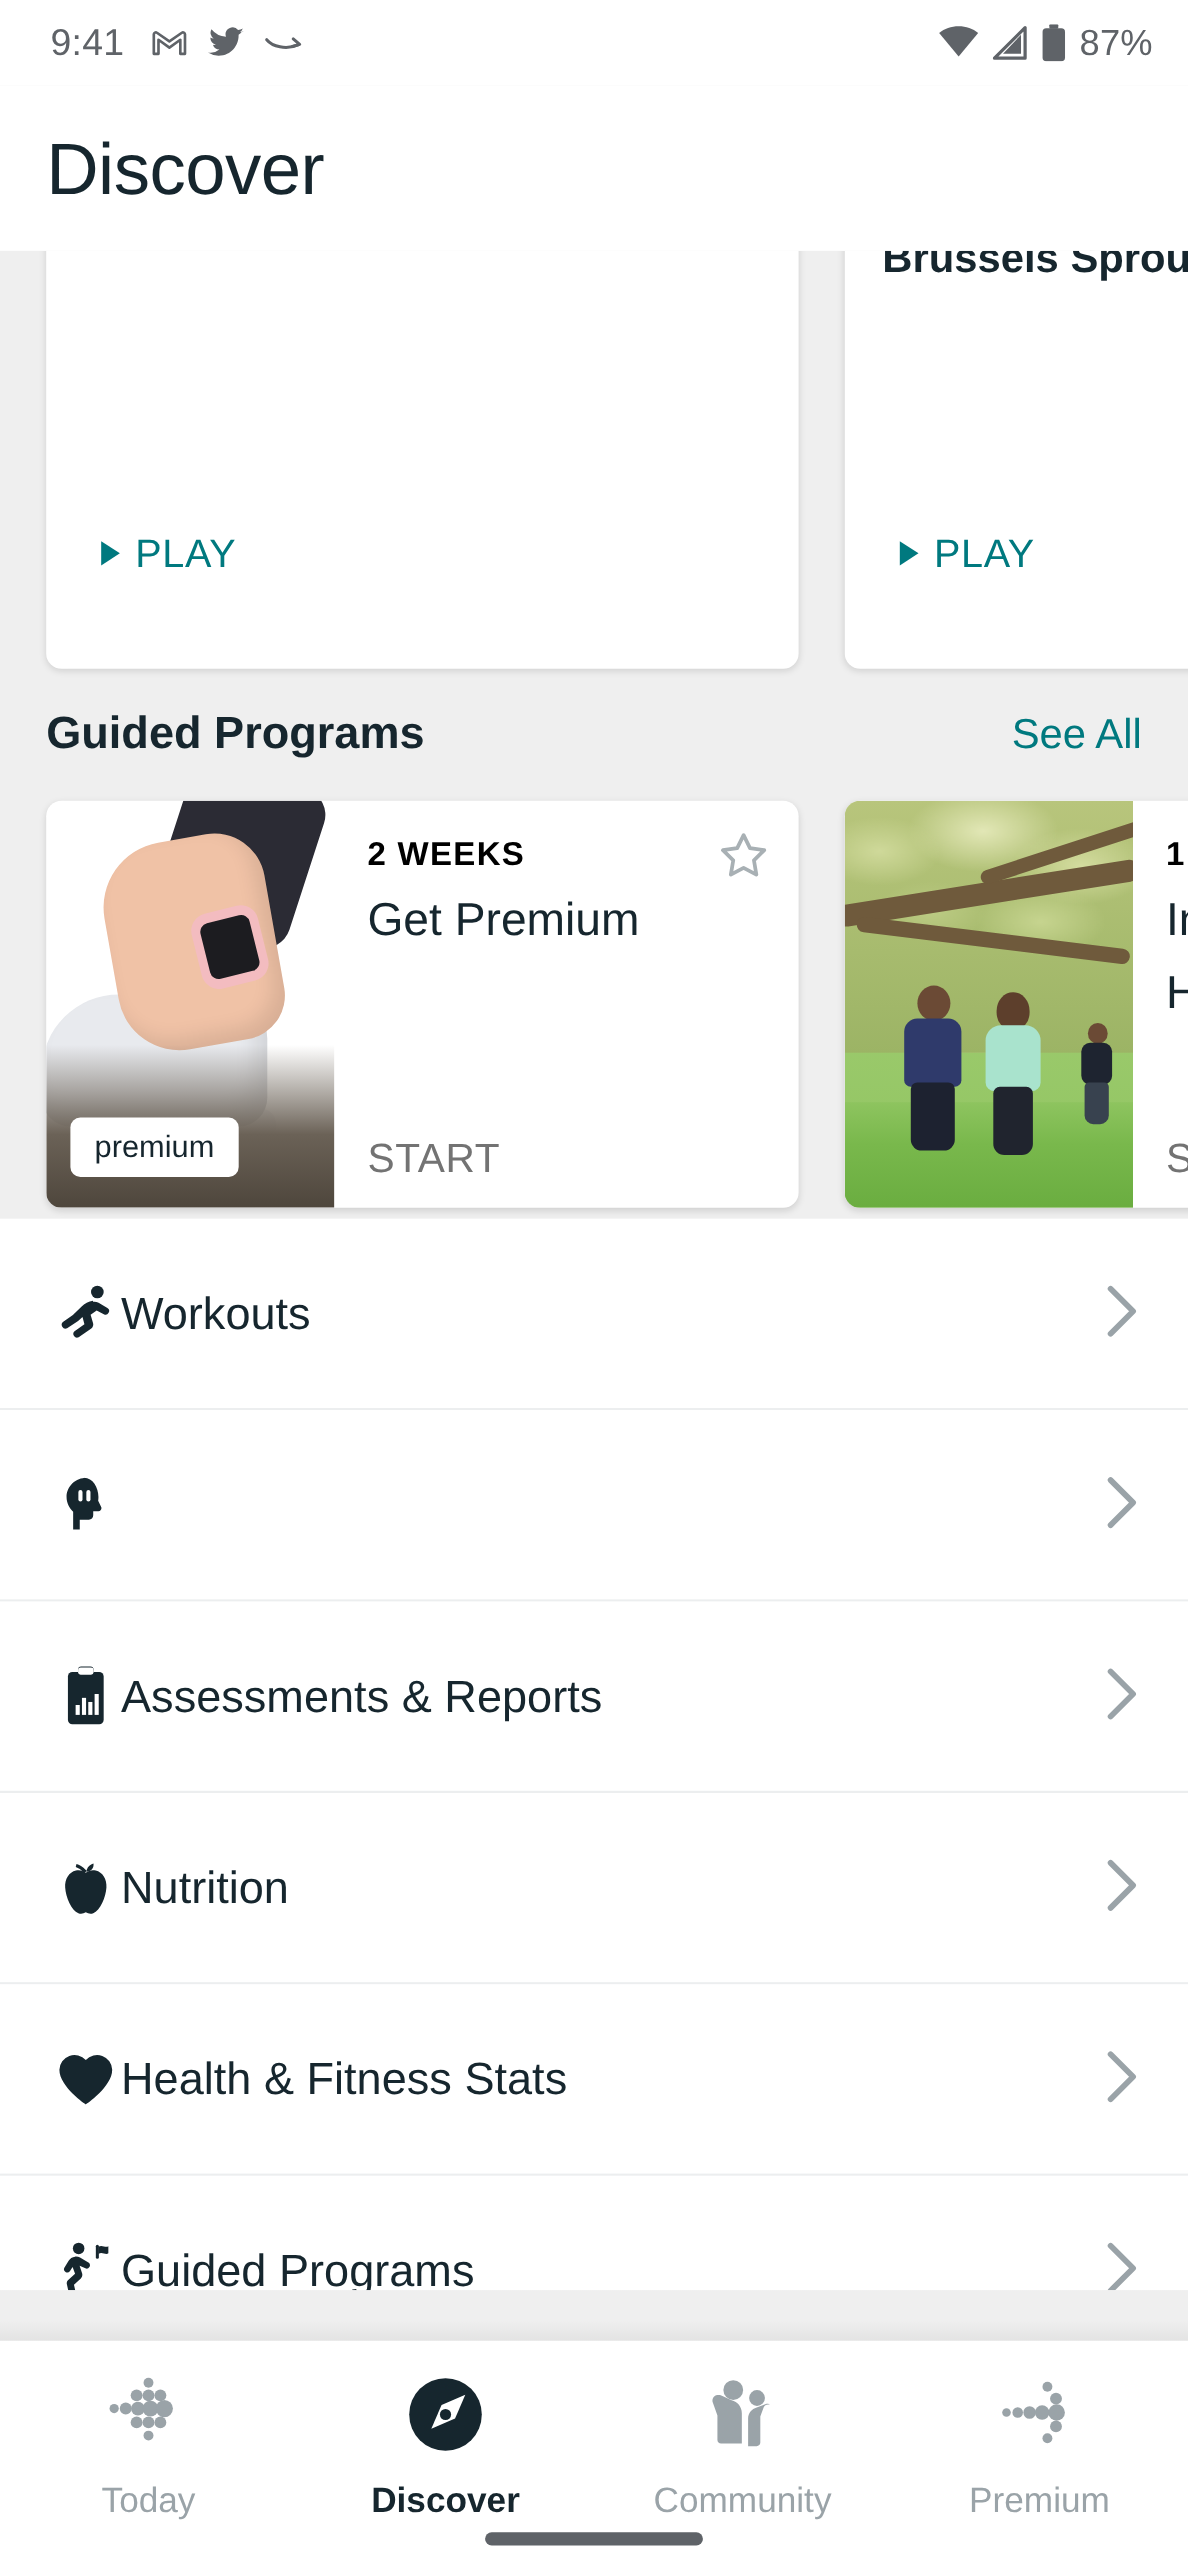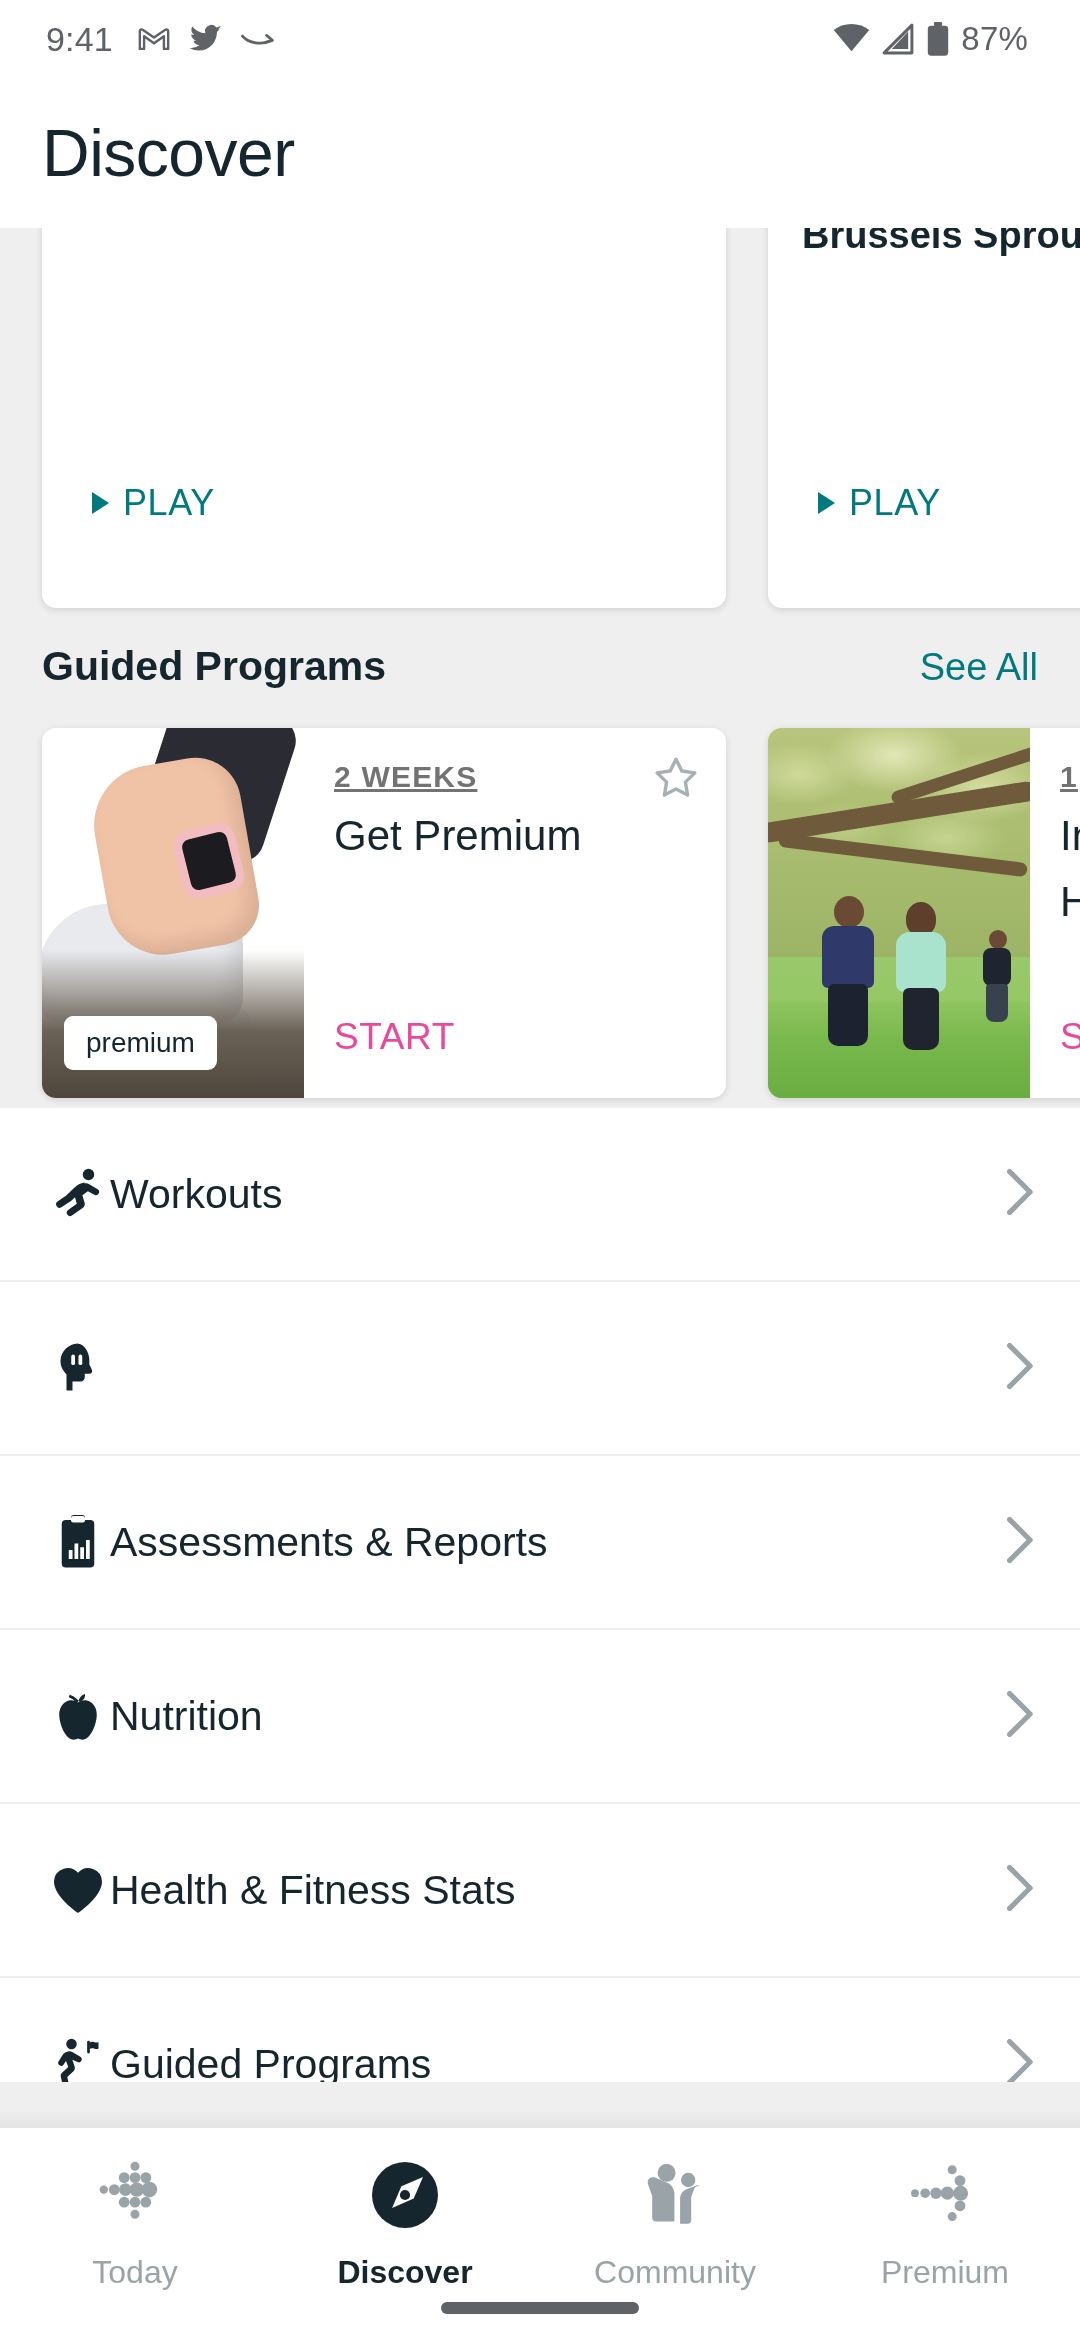--- a/index.html
+++ b/index.html
@@ -8,21 +8,21 @@
     font-family: "Liberation Sans", sans-serif;
     background: #ffffff;
     overflow: hidden;
   }
   #screen { position: relative; width: 1080px; height: 2340px; background: #efefef; }
 
   
   .statusbar {
     position: absolute; top: 0; left: 0; width: 1080px; height: 78px;
     background: #ffffff; display: flex; align-items: center;
-    padding: 0 52px 0 46px;
+    padding: 0 32px 0 46px;
   }
   .sb-time { font-size: 34px; color: #5f6368; letter-spacing: 0.2px; }
   .sb-left-icons { display: flex; align-items: center; gap: 18px; margin-left: 24px; }
   .sb-right { margin-left: auto; display: flex; align-items: center; gap: 11px; }
   .sb-batt-text { font-size: 33px; color: #5f6368; letter-spacing: 0.2px; }
 
   
   .appbar {
     position: absolute; top: 78px; left: 0; width: 1080px; height: 150px;
     background: #ffffff; display: flex; align-items: center; padding-left: 42px;
@@ -72,25 +72,25 @@
   .prog-row { position: absolute; top: 500px; left: 0; width: 1080px; height: 370px; }
   .prog-card {
     position: absolute; top: 0; height: 370px; background: #ffffff;
     border-radius: 14px; box-shadow: 0 2px 7px rgba(0,0,0,0.13);
     overflow: hidden; display: flex;
   }
   .prog-card.p1 { left: 42px; width: 684px; }
   .prog-card.p2 { left: 768px; width: 684px; }
   .prog-img { position: relative; width: 262px; height: 100%; flex: 0 0 262px; overflow: hidden; }
   .prog-info { position: relative; flex: 1; padding: 32px 28px 0 30px; }
-  .prog-dur { font-size: 30px; font-weight: 700; color: #737373; letter-spacing: 1.2px; text-decoration: underline; }
+  .prog-dur { font-size: 30px; font-weight: 700; color: #000000; letter-spacing: 1.2px; }
   .prog-name { margin-top: 18px; font-size: 42px; color: #16262e; white-space: nowrap; }
   .prog-start {
-    position: absolute; bottom: 40px; left: 30px;
-    font-size: 37px; font-weight: 500; color: #ec4899; letter-spacing: 0.6px;
+    position: absolute; bottom: 24px; left: 30px;
+    font-size: 37px; font-weight: 500; color: #737373; letter-spacing: 0.6px;
   }
   .star-btn { position: absolute; top: 26px; right: 26px; }
   .premium-badge {
     position: absolute; left: 22px; bottom: 28px;
     background: #ffffff; border-radius: 9px; padding: 11px 22px;
     font-size: 28px; color: #16262e;
   }
 
   
   .photo-shoe { position:absolute; inset:0;

